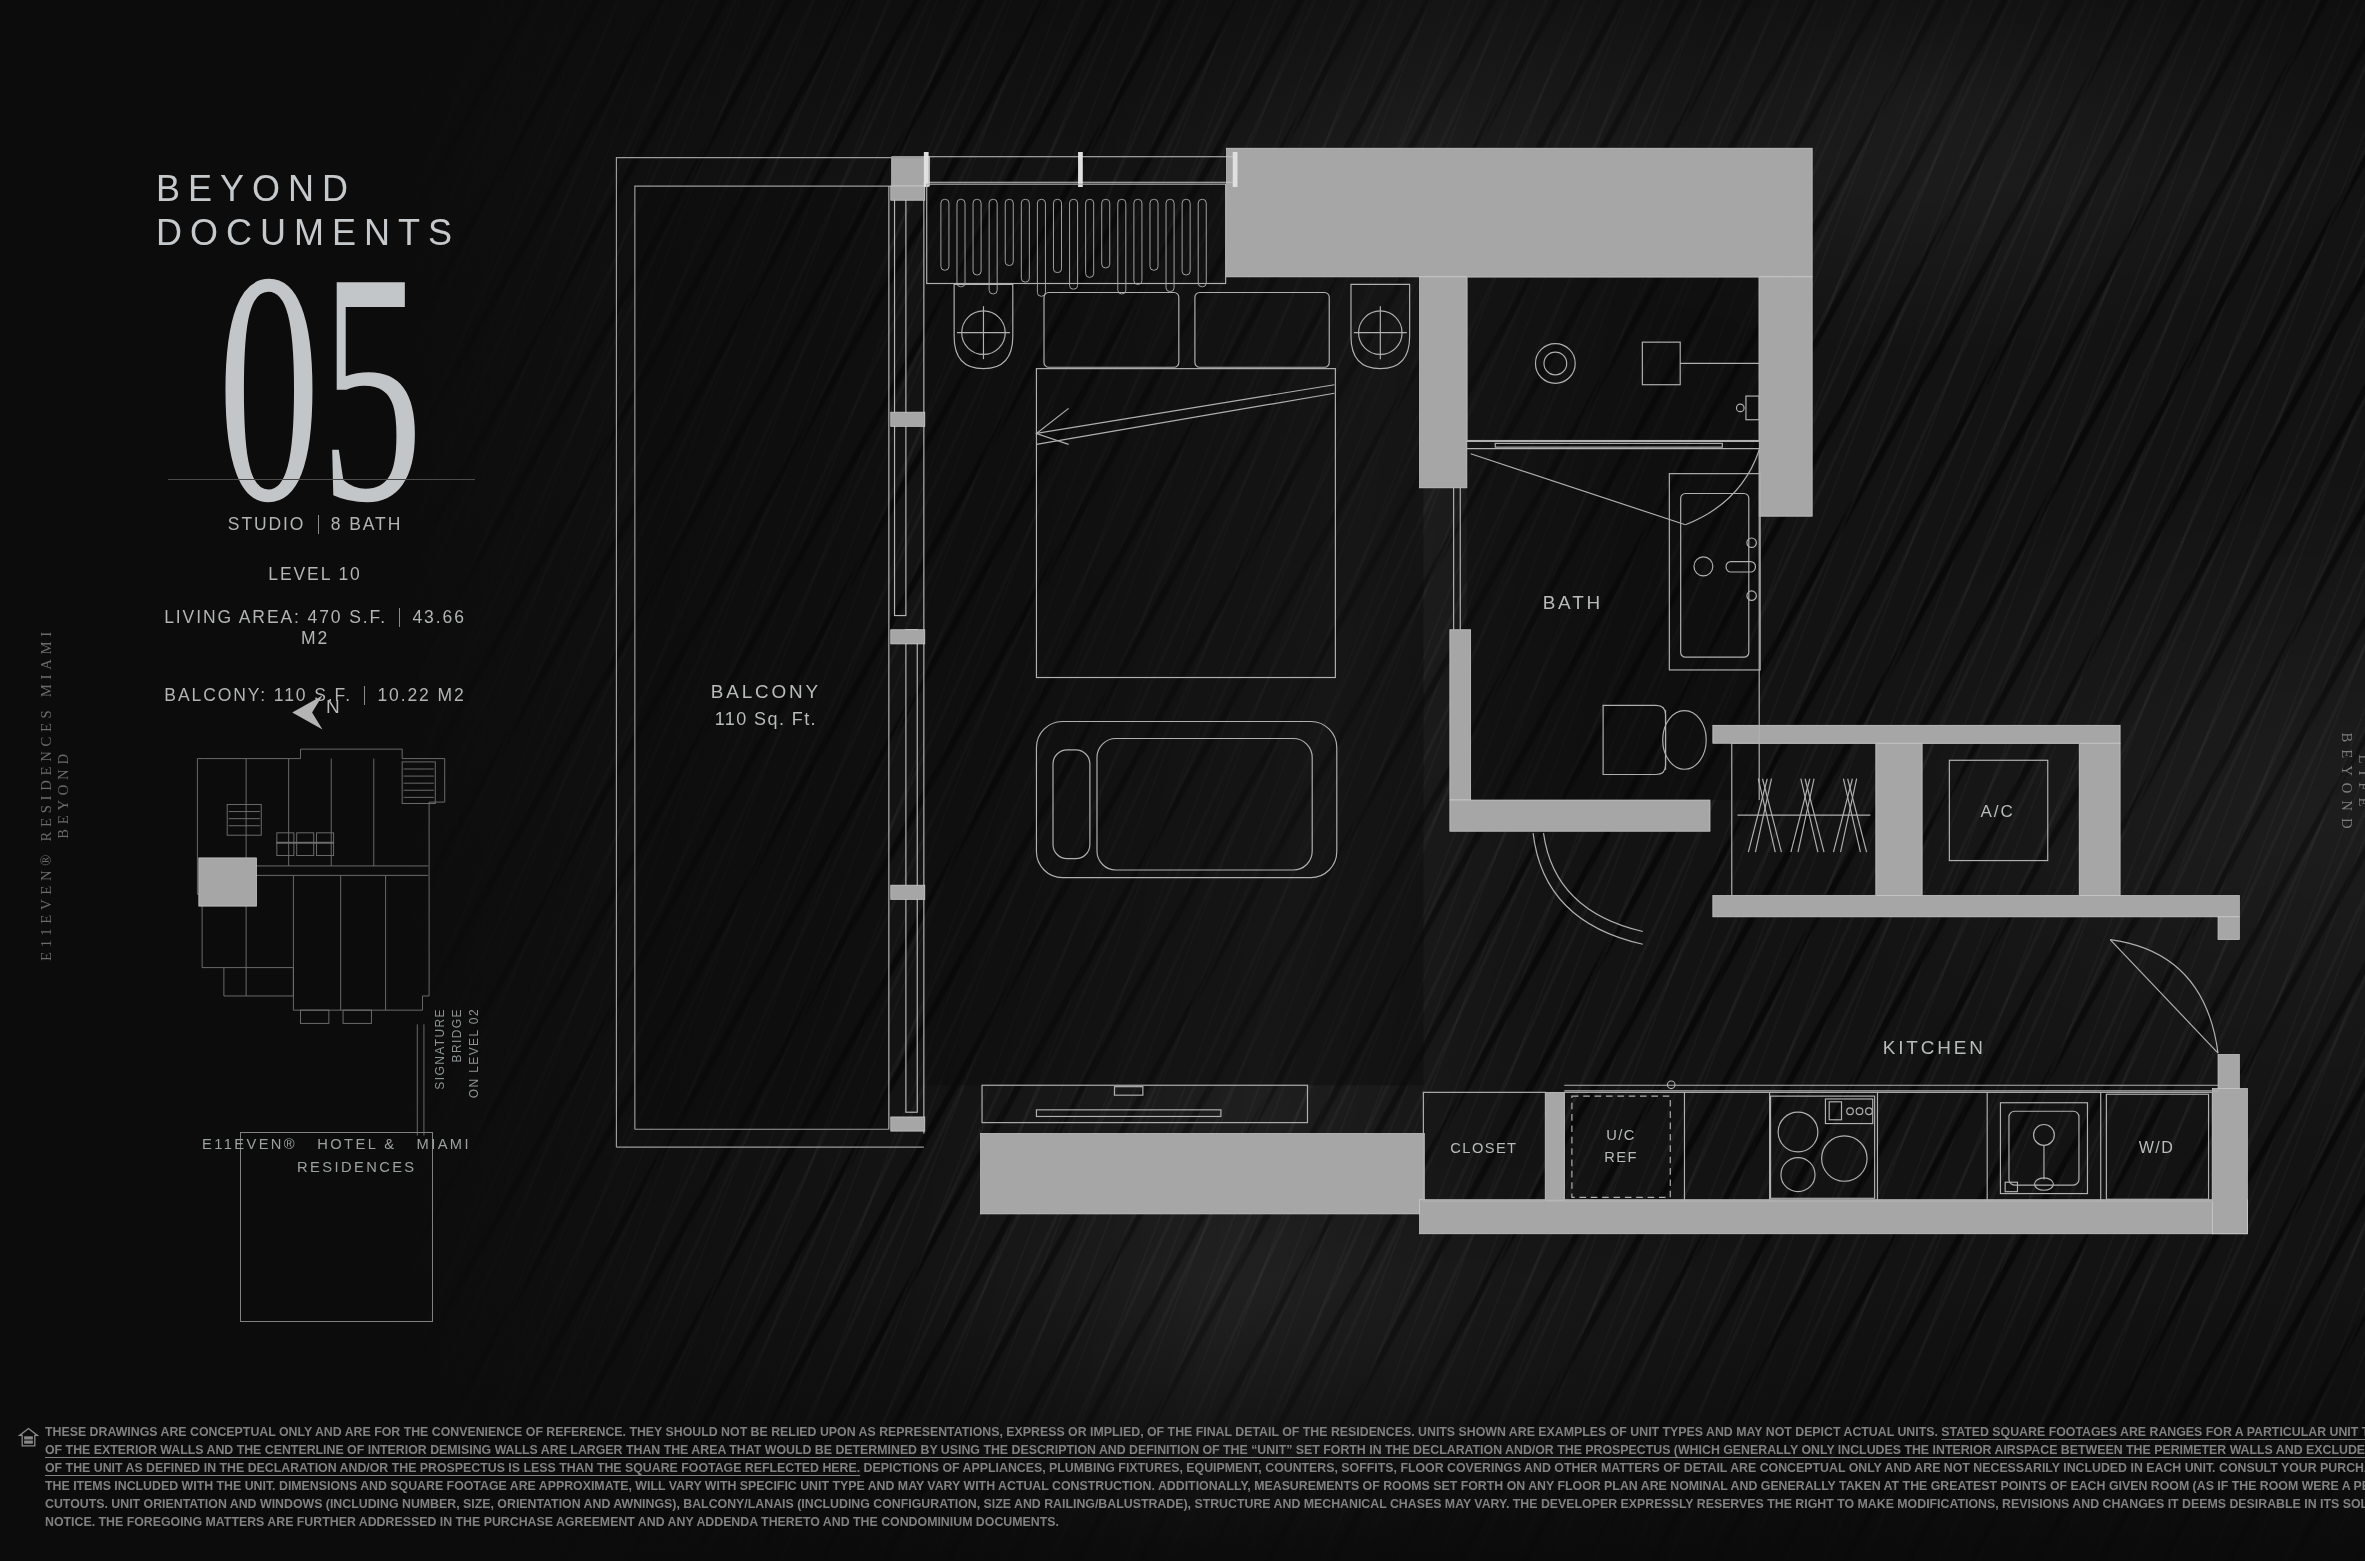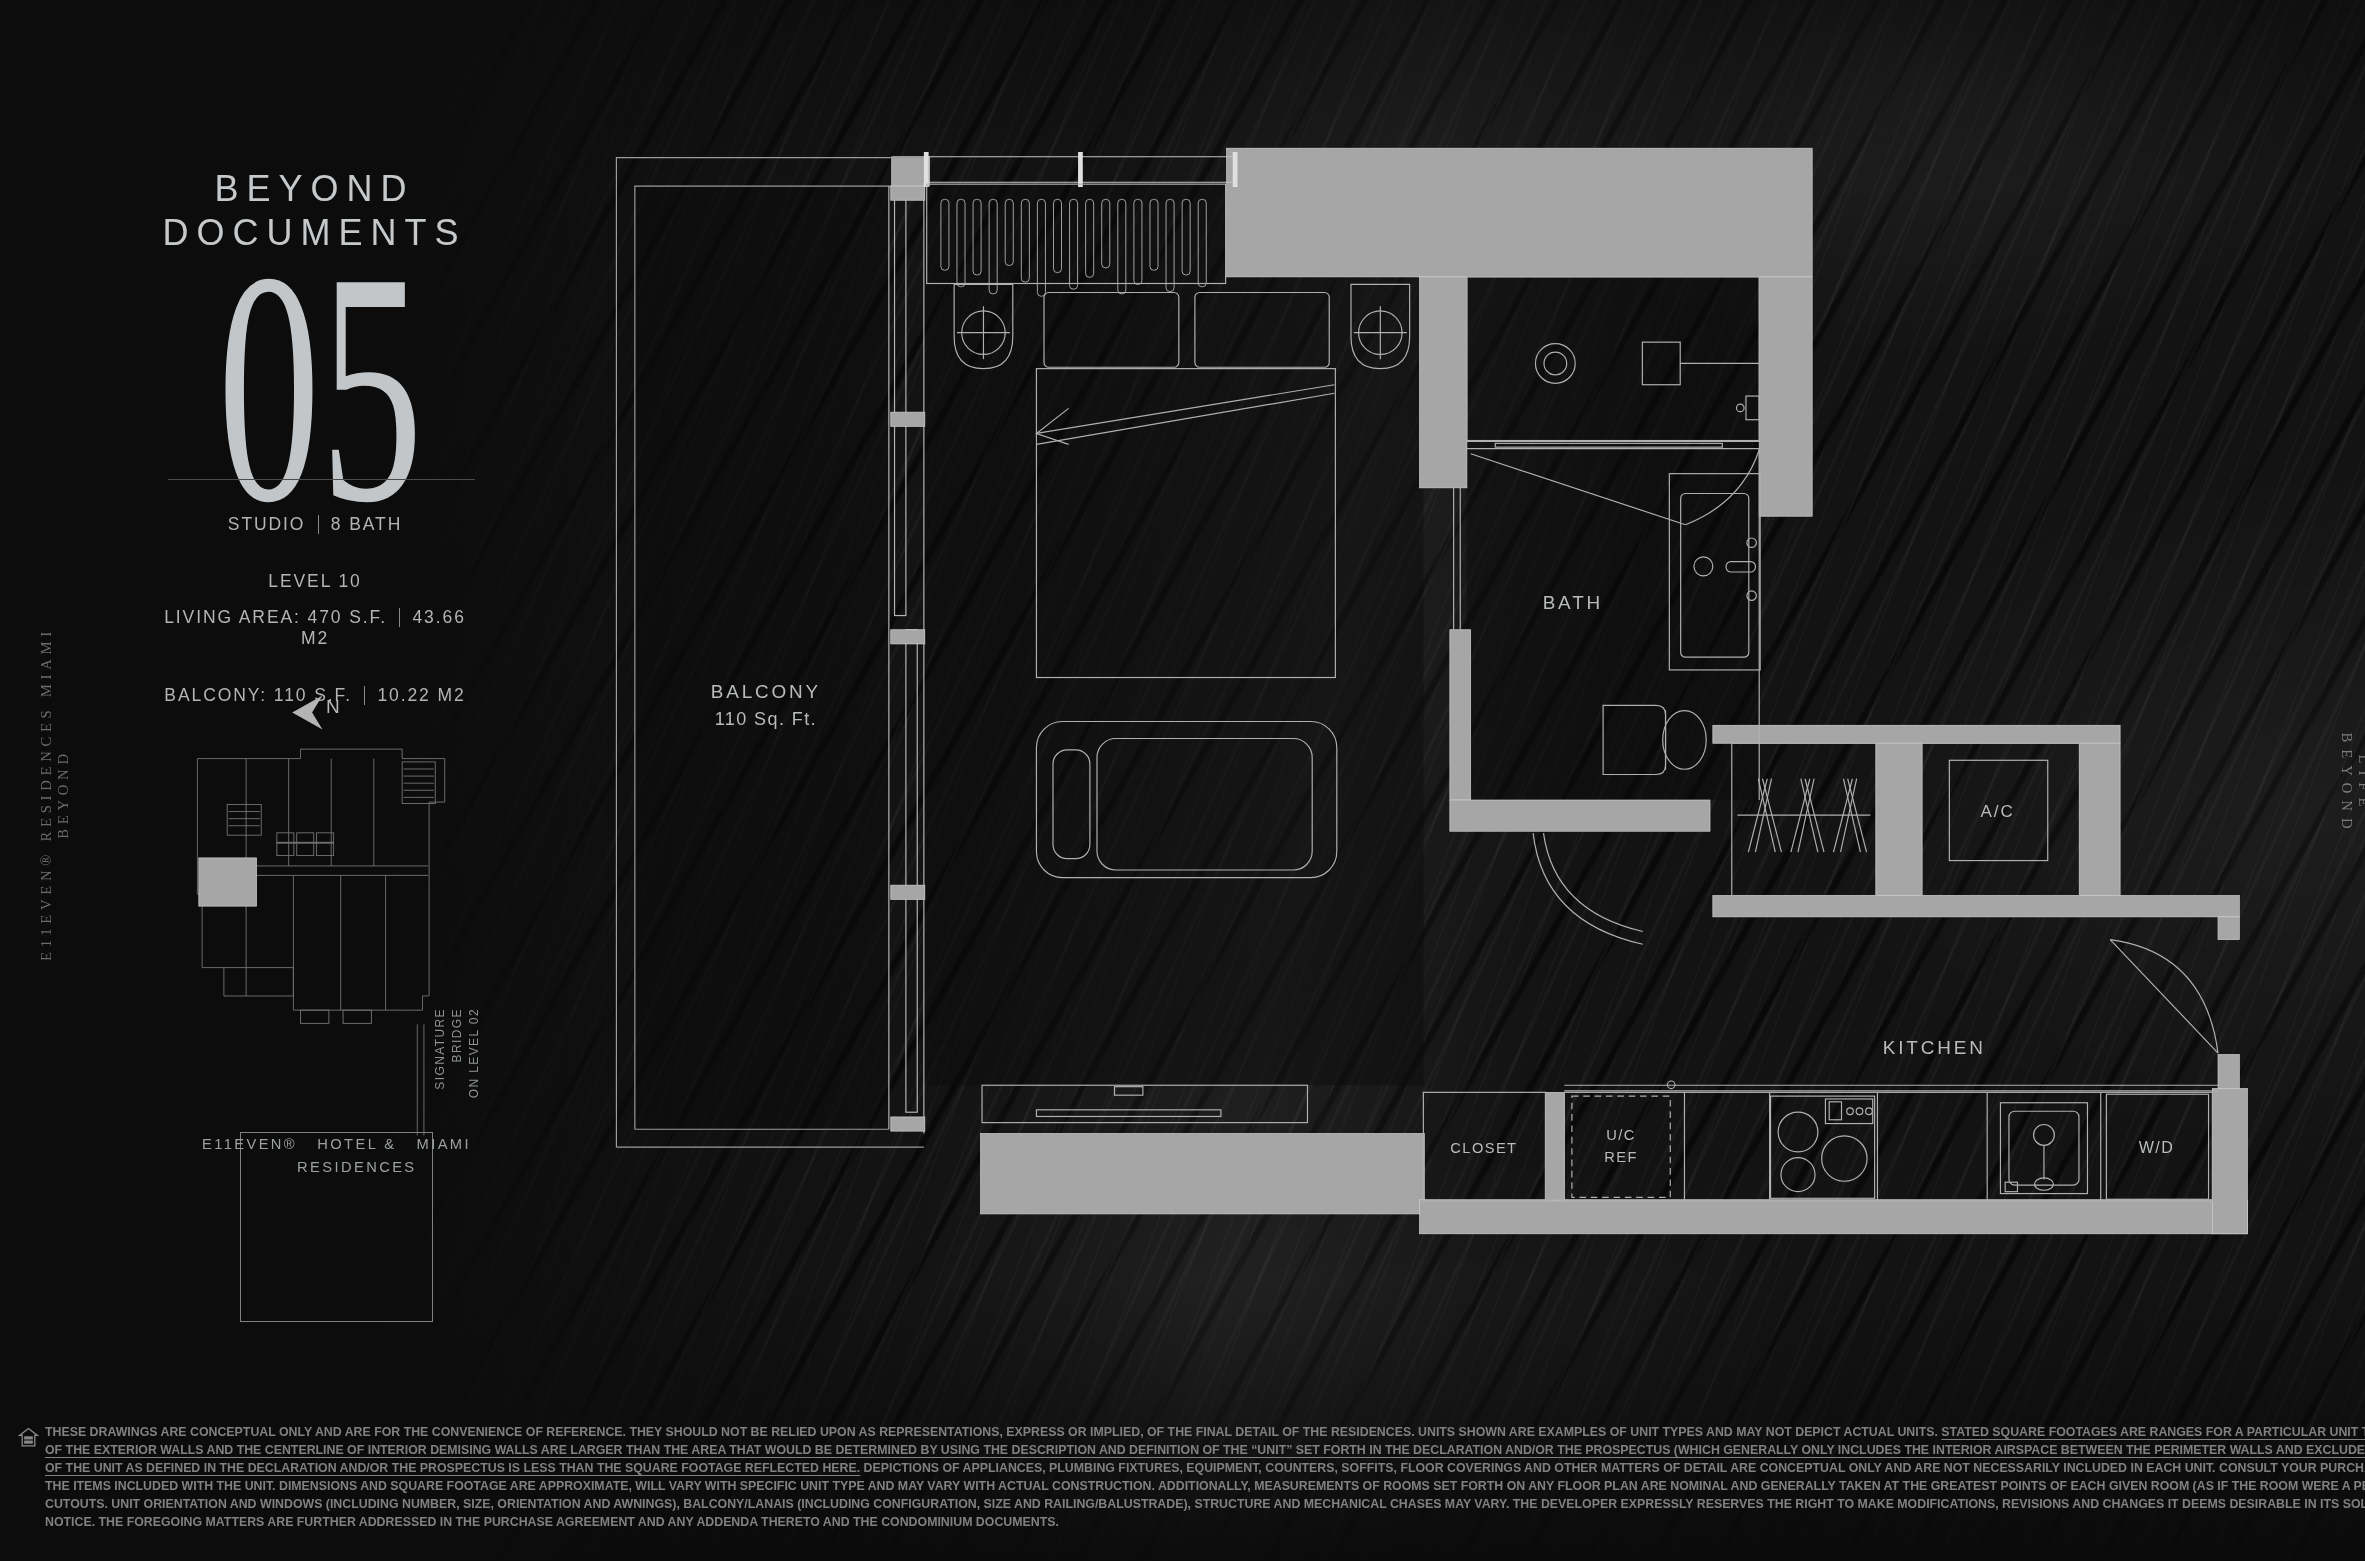--- a/index.html
+++ b/index.html
@@ -13,21 +13,21 @@
       linear-gradient(100deg, transparent 42%, rgba(255,255,255,.05) 54%, transparent 64%),
       repeating-linear-gradient(115deg, rgba(255,255,255,.030) 0 3.3px, transparent 3.3px 35px),
       repeating-linear-gradient(119deg, transparent 0 13.2px, rgba(0,0,0,.55) 15.6px 19.4px, transparent 22px 56px),
       repeating-linear-gradient(111deg, rgba(255,255,255,.022) 0 1.9px, transparent 1.9px 23px);}
   .bg-shade{position:absolute;inset:0;
     background:
       linear-gradient(90deg,#0c0c0c 0%,#0c0c0c 16%,rgba(12,12,12,0) 36%),
       linear-gradient(0deg, rgba(10,10,10,.92) 0%, rgba(10,10,10,.6) 7%, transparent 18%),
       linear-gradient(180deg, rgba(10,10,10,.5) 0%, transparent 12%);}
   
-  .title-block{position:absolute;left:156px;top:167px;width:317px;text-align:center;color:#c6c9cb;
+  .title-block{position:absolute;left:156px;top:167px;width:317px;color:#c6c9cb;
     font-size:36px;letter-spacing:8px;line-height:44px;font-weight:400;}
   .unit-number{position:absolute;left:158px;top:222px;width:314px;text-align:center;color:#c3c6c8;
     font-family:"Liberation Serif",serif;font-size:331px;line-height:331px;
     transform:scaleX(.62);transform-origin:center;font-weight:400;}
   .rule{position:absolute;left:168px;width:307px;height:0;border-top:0.9px solid #4b4b4b;}
   .stats{position:absolute;left:156px;top:501px;width:318px;text-align:center;color:#b2b5b4;
     font-size:17.5px;letter-spacing:1.9px;font-weight:400;}
   .stats .row{margin-bottom:0;position:absolute;width:100%;left:0;}
   .sep{display:inline-block;width:0.9px;height:19px;background:#8a8a8a;margin:0 12.3px;vertical-align:-4.3px;}
   
@@ -59,21 +59,21 @@
   <div>BEYOND</div>
   <div>DOCUMENTS</div>
 </div>
 <div class="unit-number">05</div>
 
 <div class="rule" style="top:479px"></div>
 <div class="stats">
   <div class="row" style="top:13.2px">
     <span>STUDIO</span><span class="sep"></span><span>8 BATH</span>
   </div>
-  <div class="row" style="top:70px">LEVEL 10</div>
+  <div class="row" style="top:63px">LEVEL 10</div>
   <div class="row" style="top:106px">
     <span>LIVING AREA: 470 S.F.</span><span class="sep"></span><span>43.66 M2</span>
   </div>
   <div class="row" style="top:184px">
     <span>BALCONY: 110 S.F.</span><span class="sep"></span><span>10.22 M2</span>
   </div>
 </div>
 
 <svg style="position:absolute;left:279px;top:688px" width="52" height="52" viewBox="0 0 110 110">
   <polygon points="28,52 92,16 70,52 92,88" fill="#b4b4b4"></polygon>

